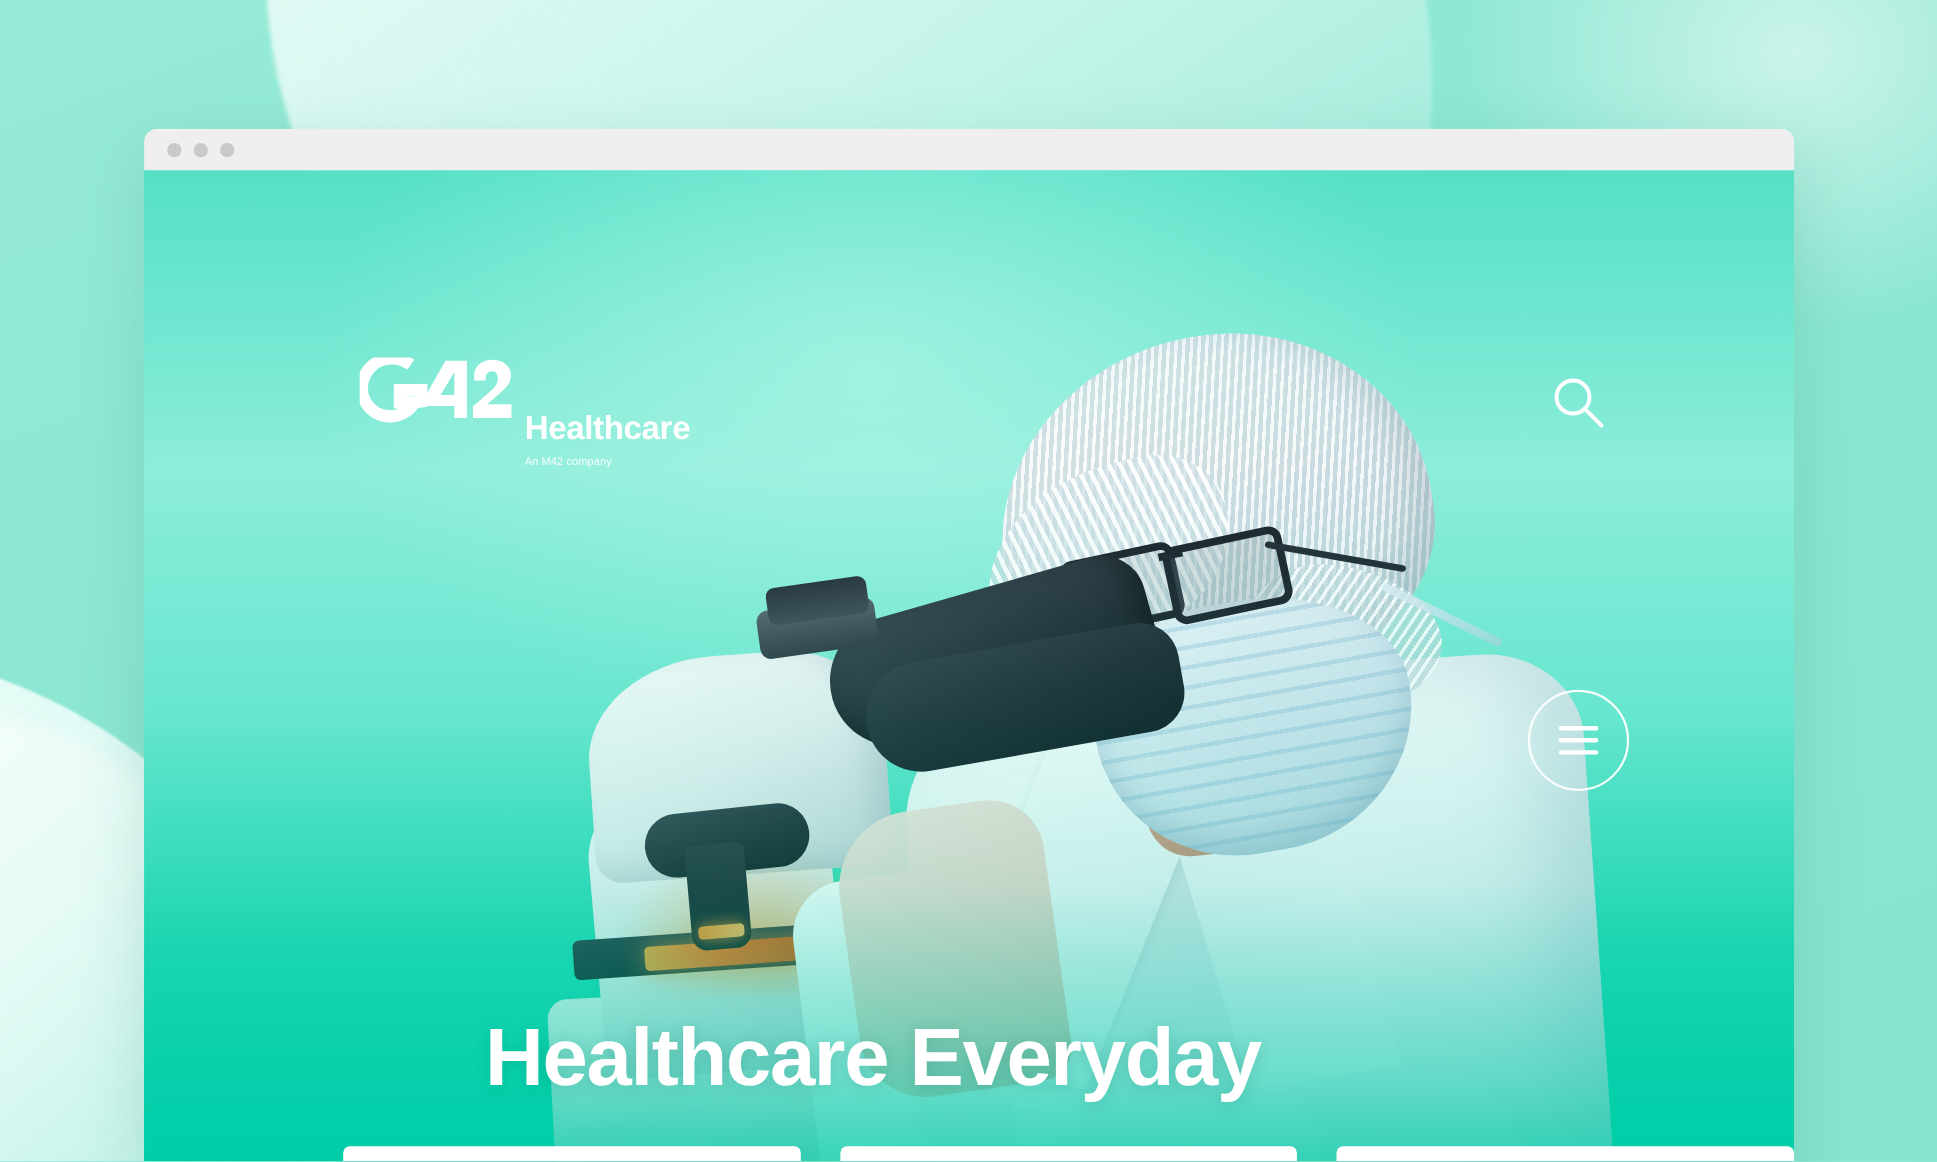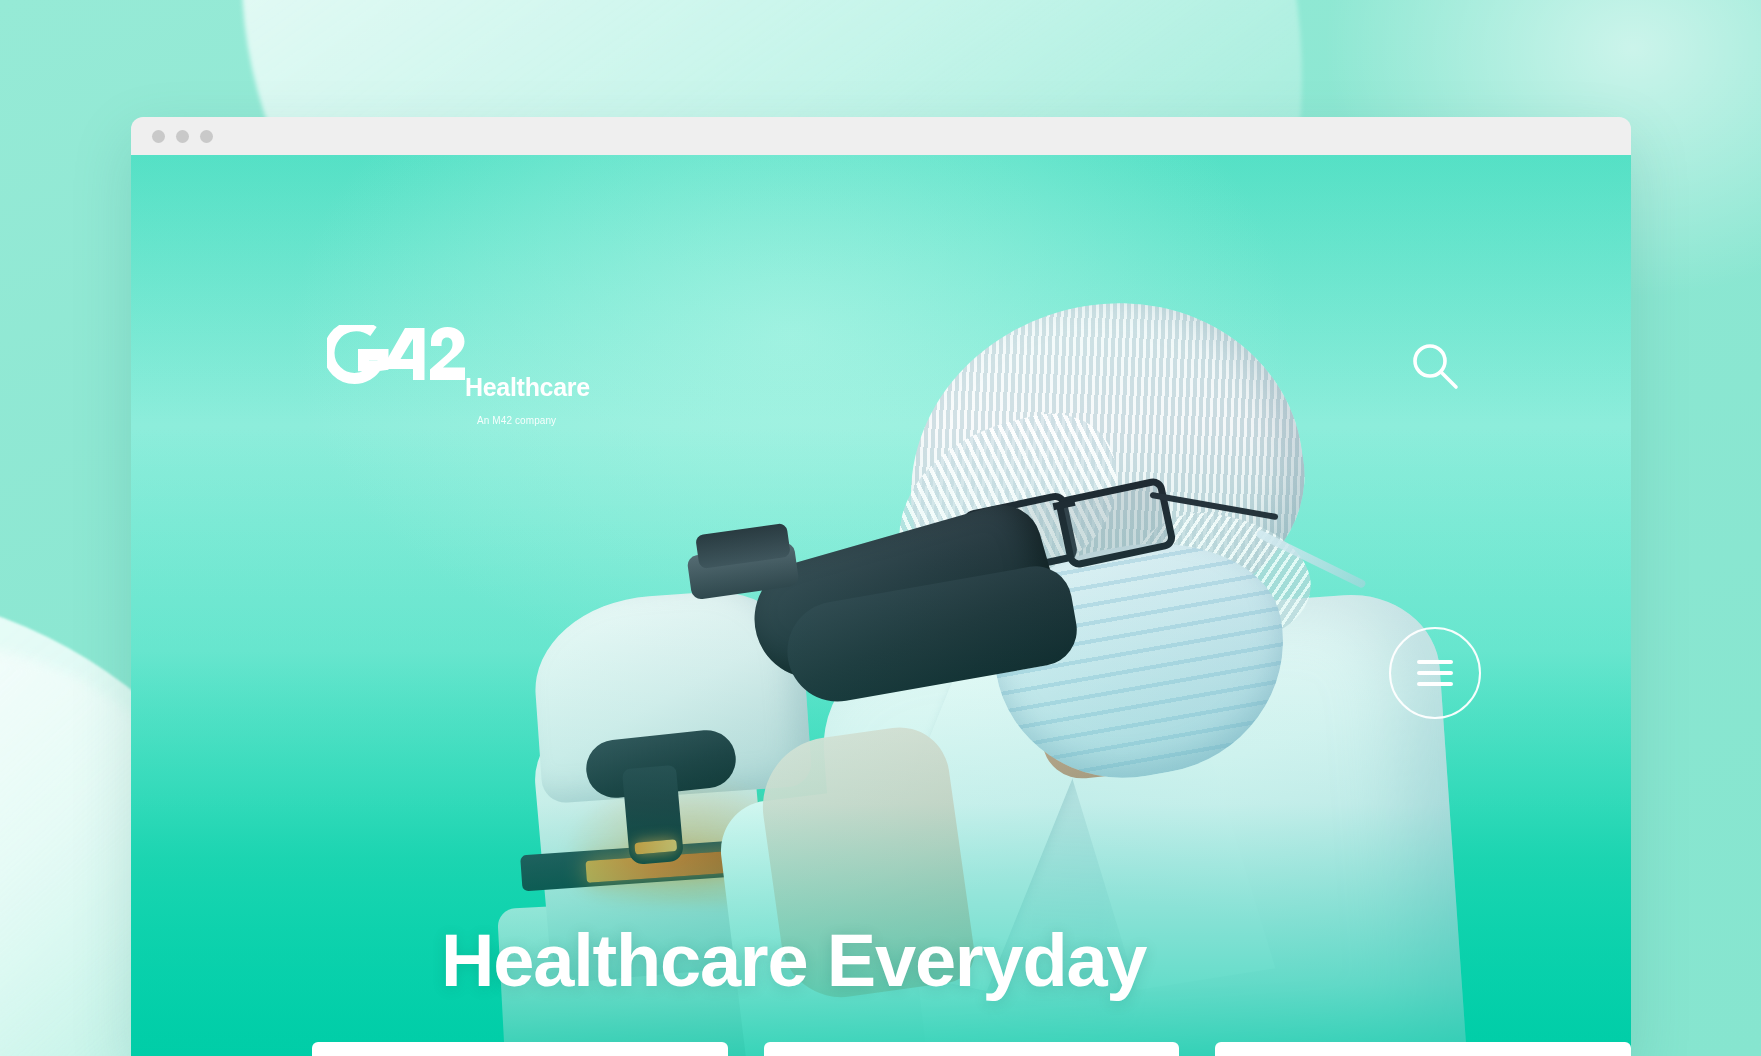--- a/index.html
+++ b/index.html
@@ -460,24 +460,24 @@
     position: absolute;
     left: 196px;
     top: 170px;
     width: 270px;
     height: 92px;
     z-index: 6;
   }
   .logo svg { display: block; }
   .logo-sub {
     position: absolute;
-    left: 138px;
+    left: 150px;
     top: 50px;
     color: #ffffff;
-    font-size: 25px;
+    font-size: 30px;
     font-weight: 700;
     letter-spacing: -0.3px;
     line-height: 1;
   }
   .logo-tagline {
     position: absolute;
     left: 150px;
     top: 91px;
     color: rgba(255,255,255,0.92);
     font-size: 10px;

